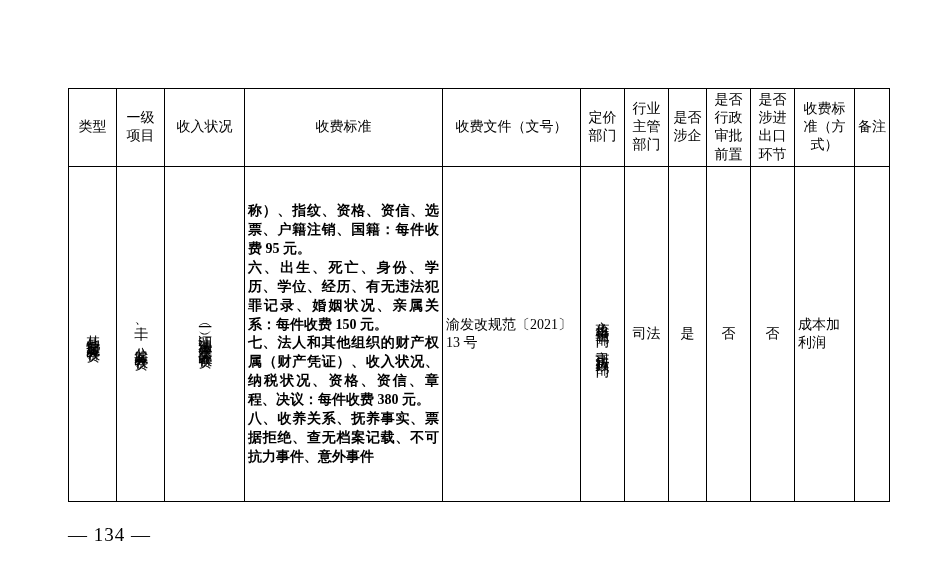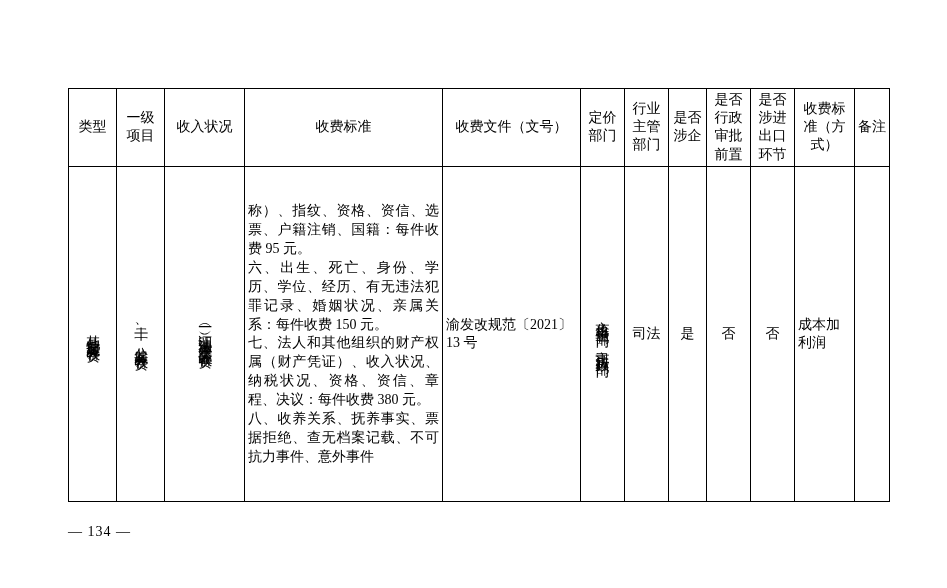--- a/index.html
+++ b/index.html
@@ -80,20 +80,21 @@
     vertical-align: top;
     text-align: justify;
     text-align-last: left;
     font-size: 14.5px;
     line-height: 1.5;
     padding: 6px 5px 6px 5px;
     letter-spacing: 0px;
   }
   td.standard-cell p {
     margin: 0;
+    font-weight: bold;
   }
   td.doc-cell {
     vertical-align: middle;
     text-align: left;
     font-size: 14.5px;
     line-height: 1.5;
     padding-left: 5px;
     margin-left: 39px;
   }
   td.small-center {
@@ -106,21 +107,21 @@
     line-height: 1.5;
   }
   .head-2line {
     display: inline-block;
     line-height: 1.3;
   }
   .page-number {
     position: absolute;
     left: 68px;
     top: 524px;
-    font-size: 14px;
+    font-size: 19px;
     letter-spacing: 1px;
   }
 </style>
 </head>
 <body>
 
 <div class="page">
 
   <table class="fee-table">
     <colgroup>

